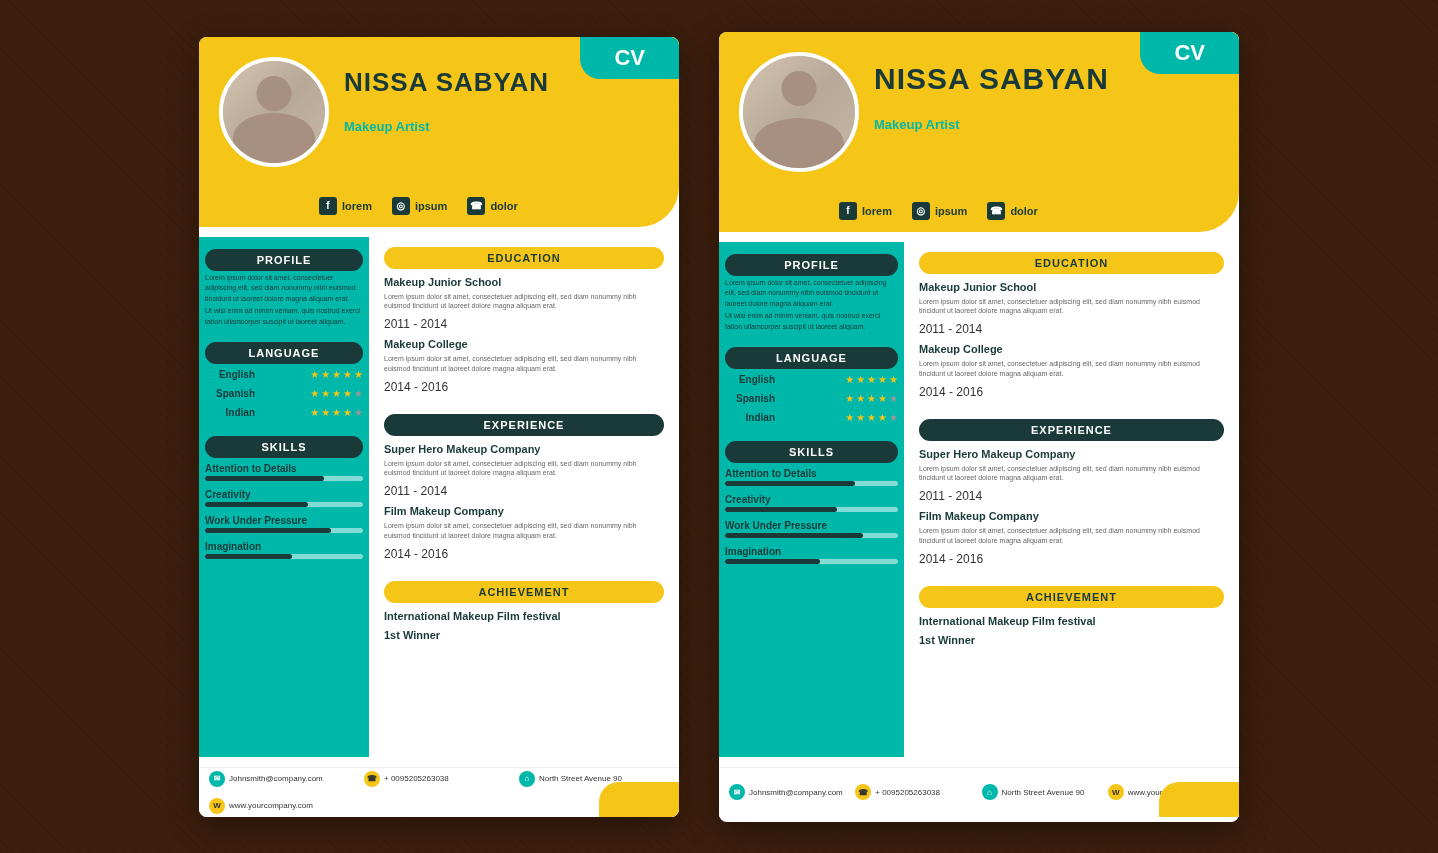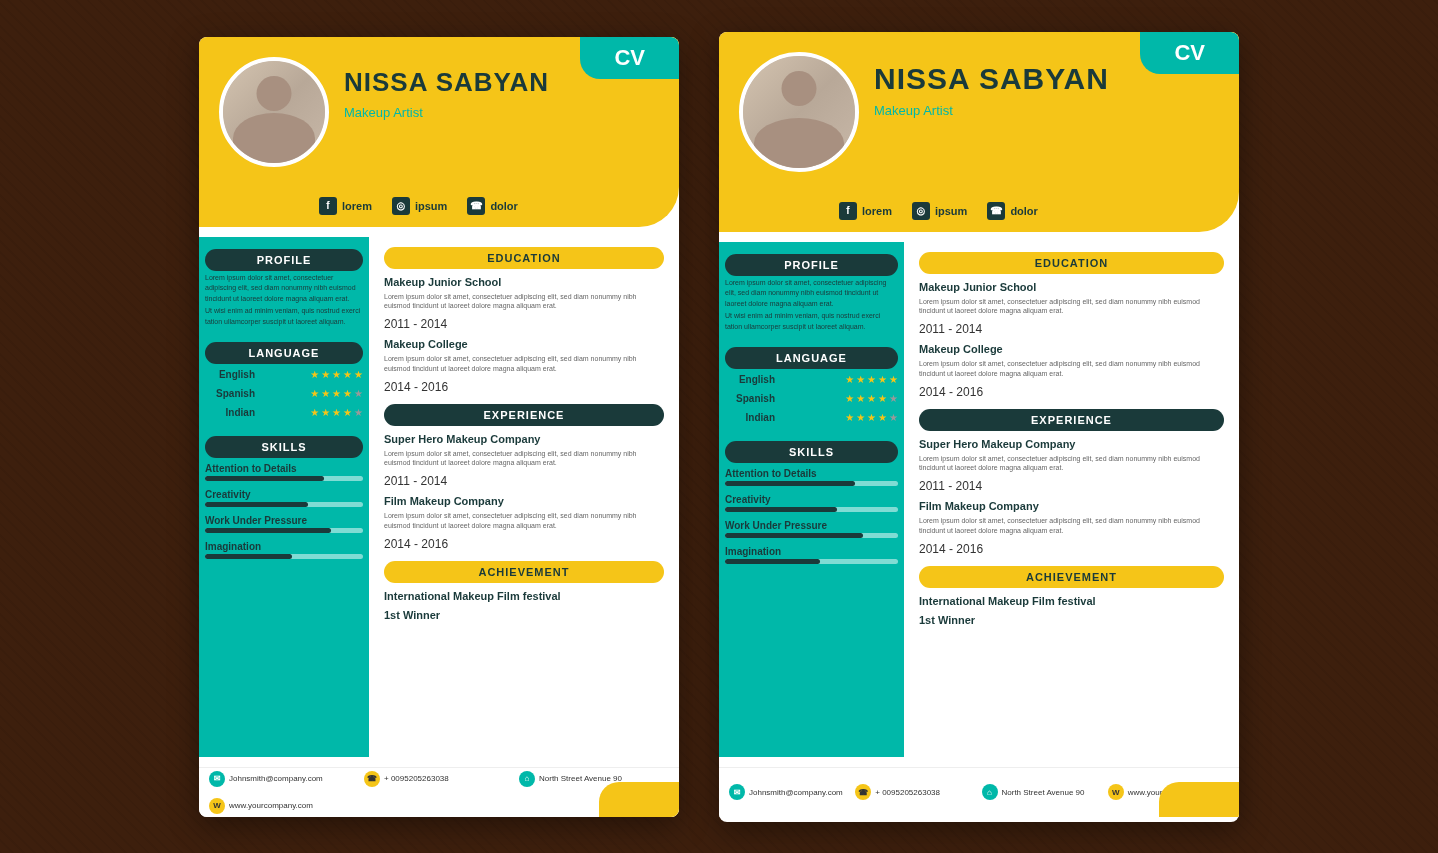--- a/index.html
+++ b/index.html
@@ -112,22 +112,22 @@
       font-size: 26px;
       font-weight: 900;
       color: #1a3a3a;
       letter-spacing: 1px;
       text-transform: uppercase;
     }
 
     .title {
       color: #00b8a9;
       font-size: 13px;
-      font-weight: normal;
-      margin-top: 7px;
+      font-weight: bold;
+      margin-top: 21px;
     }
 
     .social-bar {
       position: absolute;
       bottom: 12px;
       left: 120px;
       right: 20px;
       display: flex;
       gap: 20px;
       align-items: center;
@@ -242,21 +242,21 @@
       background: #1a3a3a;
       border-radius: 3px;
     }
 
     
     .right-col {
       flex: 1;
       padding: 10px 15px;
       display: flex;
       flex-direction: column;
-      gap: 10px;
+      gap: 20px;
       overflow: hidden;
     }
 
     .section-header-right {
       background: #f5c518;
       color: #1a3a3a;
       font-size: 11px;
       font-weight: bold;
       text-align: center;
       padding: 5px;

